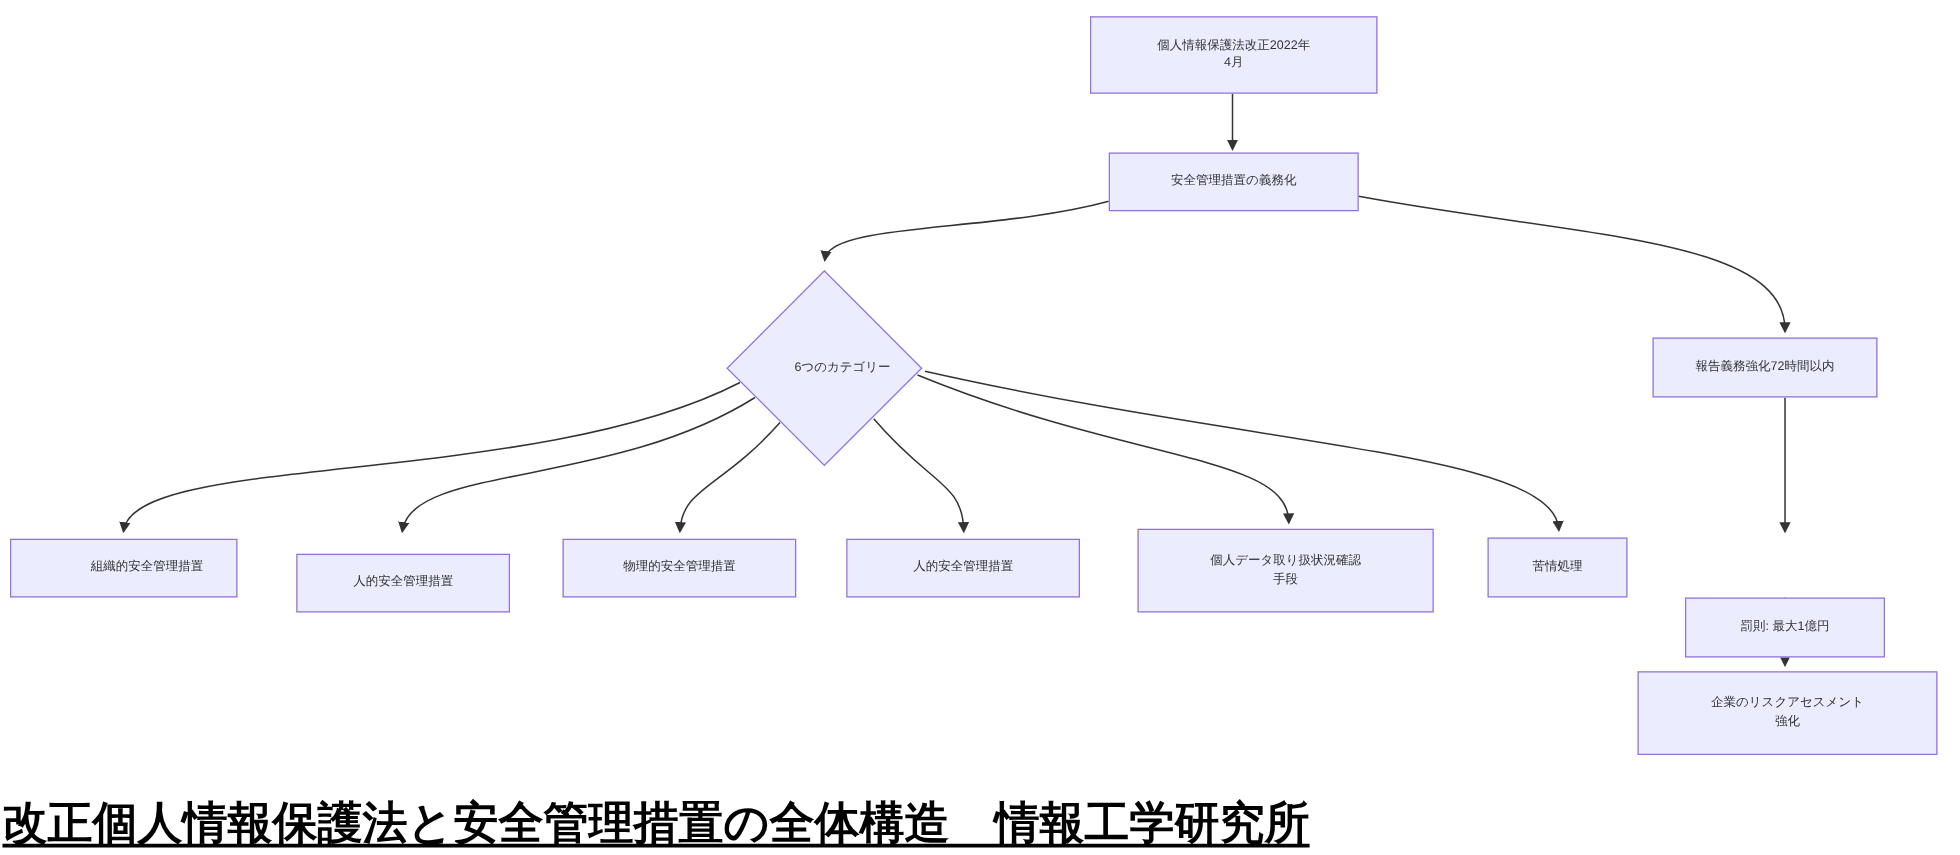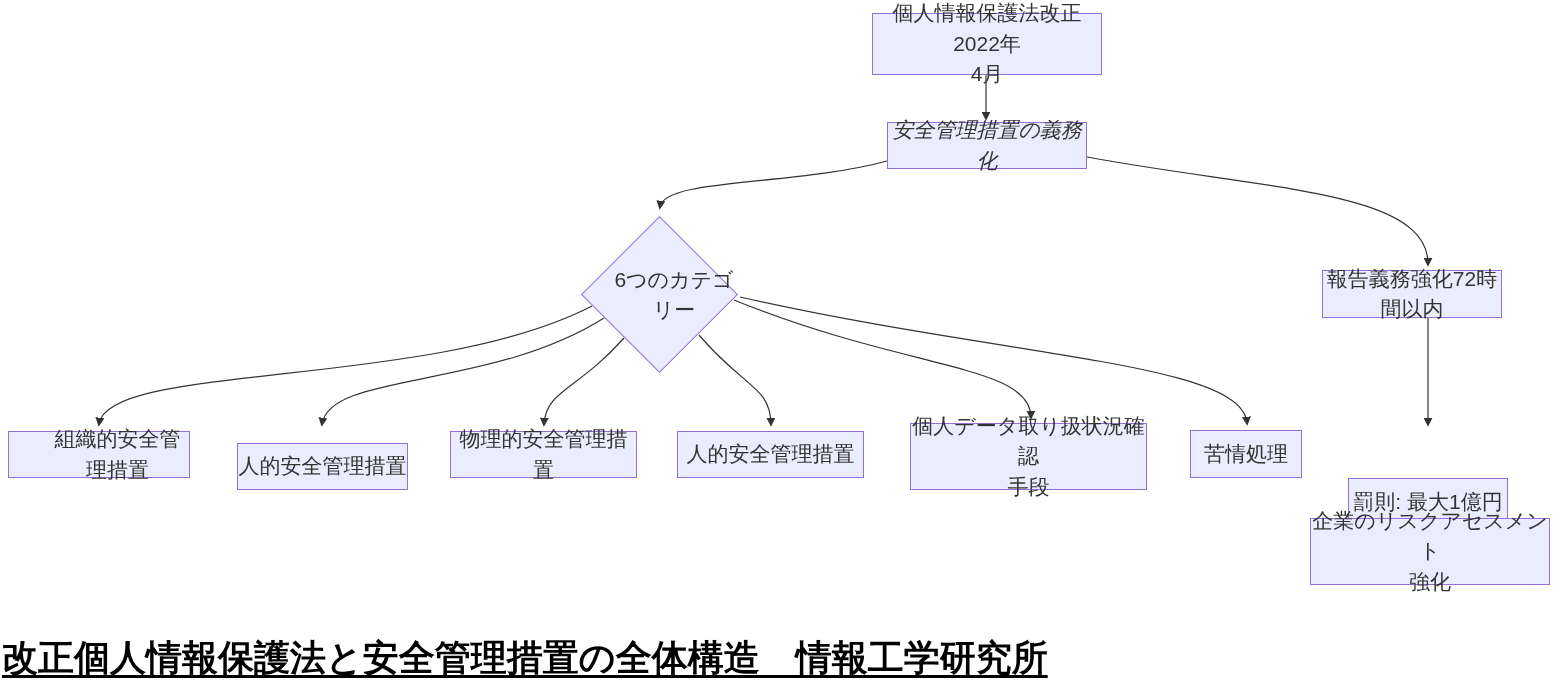--- a/index.html
+++ b/index.html
@@ -25,21 +25,21 @@
     left:0;top:0;
     width:1568px;height:684px;
     pointer-events:none;
   }
   .node{
     position:absolute;
     display:flex;
     align-items:center;
     justify-content:center;
     text-align:center;
-    font-size:21px;
+    font-size:10px;
     line-height:1.45;
     color:var(--text-color);
     white-space:pre-line;
   }
   .rect{
     background:var(--node-fill);
     border:1.5px solid var(--node-border);
   }
   .diamond-wrap{
     background:transparent;
@@ -94,21 +94,21 @@
       <path d="M 1428 318 L 1428 424" marker-end="url(#arrow)"></path>
       <path d="M 1428 478 L 1428 531" marker-end="url(#arrow)"></path>
     </g>
   </svg>
 
   <div class="node rect" style="left:872px;top:13px;width:230px;height:62px;">
     <span>個人情報保護法改正2022年
 4月</span>
   </div>
 
-  <div class="node rect" style="left:887px;top:122px;width:200px;height:47px;font-style:italic;">
+  <div class="node rect" style="left:887px;top:122px;width:200px;height:47px;">
     <span>安全管理措置の義務化</span>
   </div>
 
   <div class="node diamond-wrap" style="left:581px;top:216px;width:158px;height:158px;">
     <div class="diamond-shape"></div>
     <span class="diamond-label">6つのカテゴリー</span>
   </div>
 
   <div class="node rect" style="left:1322px;top:270px;width:180px;height:48px;">
     <span>報告義務強化72時間以内</span>
@@ -136,20 +136,20 @@
   </div>
 
   <div class="node rect" style="left:1190px;top:430px;width:112px;height:48px;">
     <span>苦情処理</span>
   </div>
 
   <div class="node rect" style="left:1348px;top:430px;width:160px;height:48px;margin-top:48px;">
     <span>罰則: 最大1億円</span>
   </div>
 
-  <div class="node rect" style="left:1310px;top:518px;width:240px;height:67px;">
+  <div class="node rect" style="left:1310px;top:537px;width:240px;height:67px;">
     <span>企業のリスクアセスメント
 強化</span>
   </div>
 
   <div class="caption">改正個人情報保護法と安全管理措置の全体構造　情報工学研究所</div>
 
 </div>
 
 </body></html>

